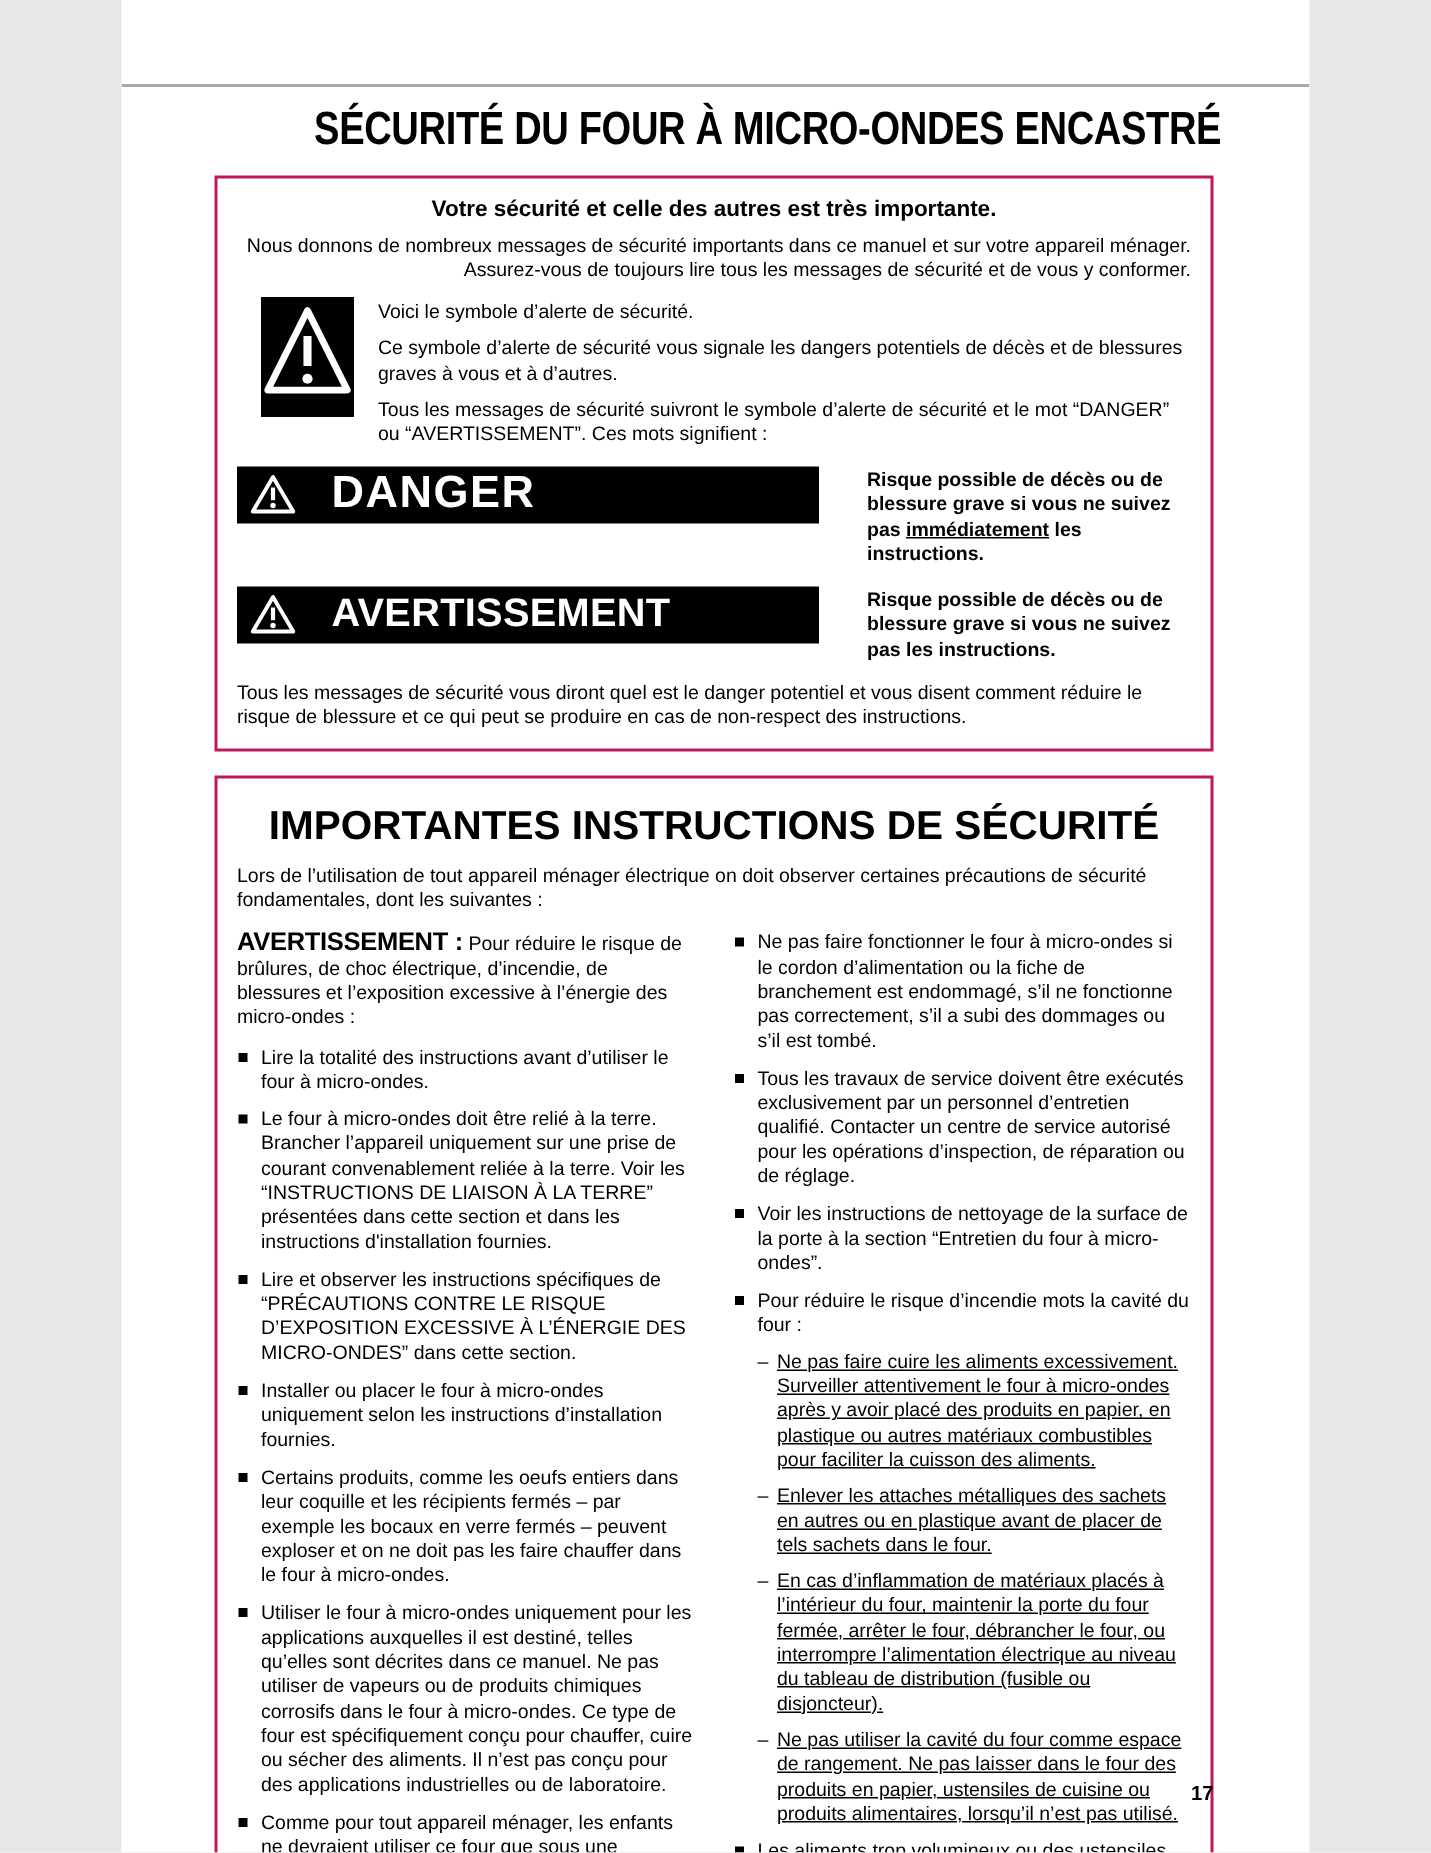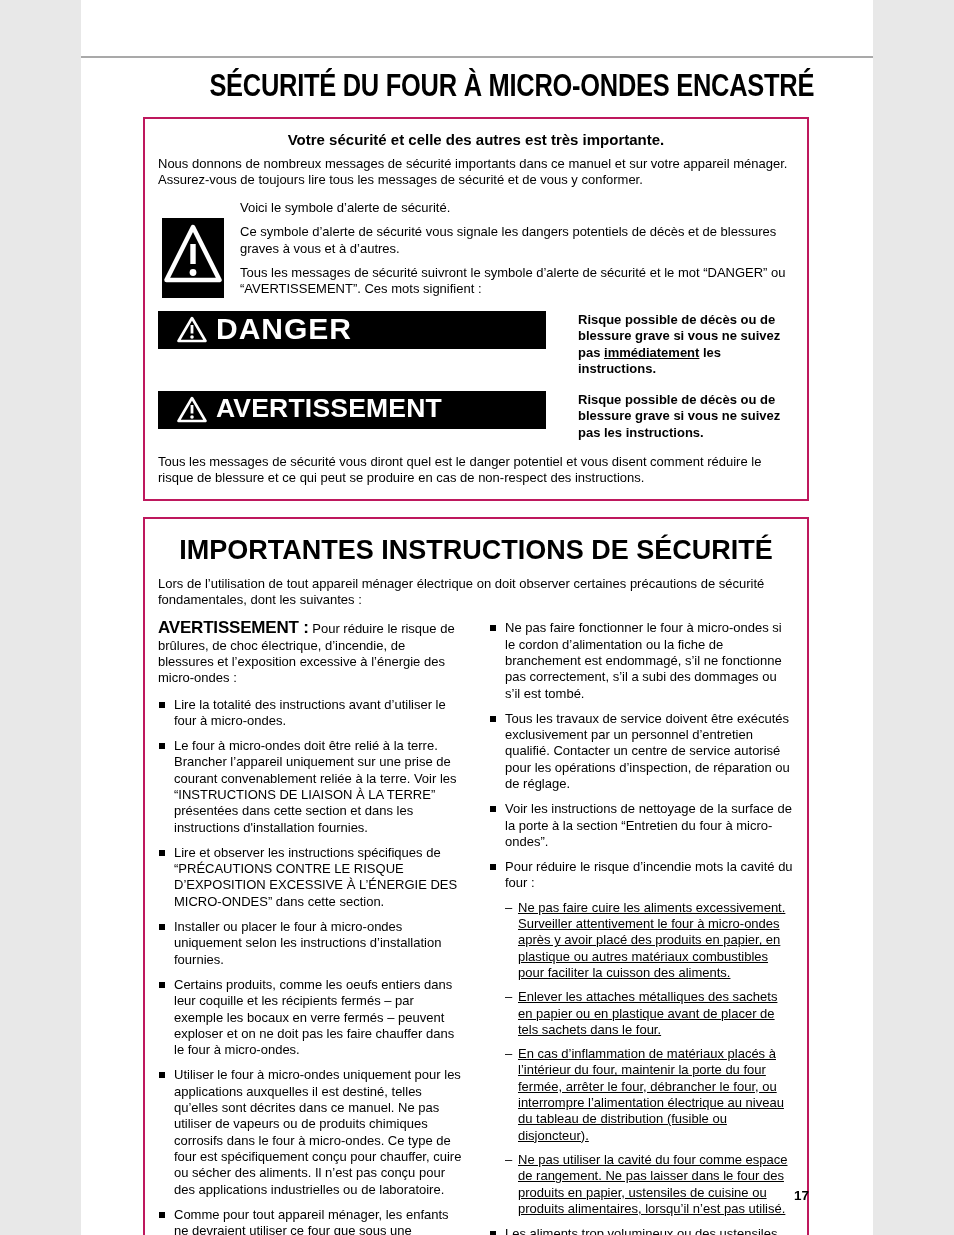--- a/index.html
+++ b/index.html
@@ -28,32 +28,32 @@
 
   .box { border:2px solid #be185d; padding:10px 13px 12px 13px; box-sizing:border-box; }
   .box1 { margin-bottom:16px; }
 
   .box1-heading {
     margin:2px 0 8px 0; text-align:center;
     font-size:15px; font-weight:bold;
   }
   .bodytext { font-size:13px; line-height:16.3px; margin:0; }
   .mb8 { margin-bottom:8px; }
-  .mb10 { margin-bottom:10px; }
-
-  .symbol-row { display:flex; gap:16px; margin:2px 0 4px 4px;align-items:flex-end; }
+  .mb10 { margin-bottom:10px;text-align:right; }
+
+  .symbol-row { display:flex; gap:16px; margin:2px 0 4px 16px; }
   .alert-symbol { flex:0 0 auto; }
   .symbol-texts { flex:1 1 auto; padding-top:2px; }
 
   .signal-row { display:flex; align-items:flex-start; margin-top:13px; }
   .signal-bar {
     flex:0 0 auto;
     width:388px; height:38px; background:#000; color:#fff;
-    display:flex; align-items:center; gap:9px;
-    padding-left:19px; box-sizing:border-box;
+    display:flex; align-items:center; gap:24px;
+    padding-left:9px; box-sizing:border-box;
   }
   .signal-label { font-weight:bold; line-height:1; transform:translateY(-1px); }
   .danger-label { font-size:30px; letter-spacing:1px; }
   .warning-label { font-size:26.5px; letter-spacing:0.2px; }
   .signal-desc {
     margin:1px 0 0 32px; width:392px;
     font-size:13px; line-height:16.5px; font-weight:bold;
   }
   .u { text-decoration:underline; }
   .box1-outro { margin-top:13px; }
@@ -199,21 +199,21 @@
             <span class="sq"></span>
             <span class="bt">Pour réduire le risque d’incendie mots la cavité du four :</span>
           </div>
 
         <div class="sub">
             <span class="dash">–</span>
             <span class="st">Ne pas faire cuire les aliments excessivement. Surveiller attentivement le four à micro-ondes après y avoir placé des produits en papier, en plastique ou autres matériaux combustibles pour faciliter la cuisson des aliments.</span>
           </div>
         <div class="sub">
             <span class="dash">–</span>
-            <span class="st">Enlever les attaches métalliques des sachets en papier ou en plastique avant de placer de tels sachets dans le four.</span>
+            <span class="st">Enlever les attaches métalliques des sachets en autres ou en plastique avant de placer de tels sachets dans le four.</span>
           </div>
         <div class="sub">
             <span class="dash">–</span>
             <span class="st">En cas d’inflammation de matériaux placés à l’intérieur du four, maintenir la porte du four fermée, arrêter le four, débrancher le four, ou interrompre l’alimentation électrique au niveau du tableau de distribution (fusible ou disjoncteur).</span>
           </div>
         <div class="sub">
             <span class="dash">–</span>
             <span class="st">Ne pas utiliser la cavité du four comme espace de rangement. Ne pas laisser dans le four des produits en papier, ustensiles de cuisine ou produits alimentaires, lorsqu’il n’est pas utilisé.</span>
           </div>
 

